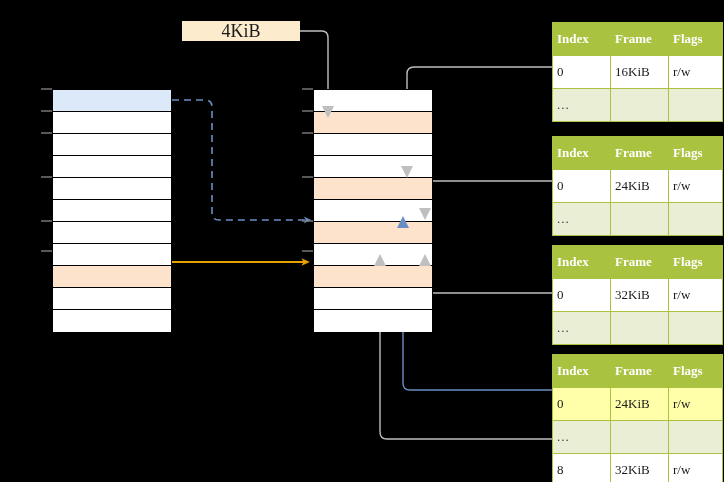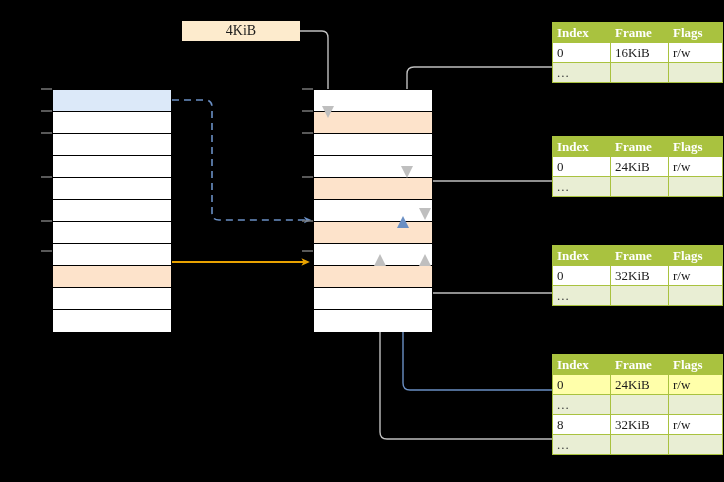--- a/index.html
+++ b/index.html
@@ -43,39 +43,39 @@
   }
   .memcol .cell:last-child { border-bottom: none; }
   .memcol .cell.blue   { background: #dce9f9; }
   .memcol .cell.orange { background: #fde3cb; }
 
   
   .bubble {
     position: absolute;
     background: #fdebcd;
     color: #1a1a1a;
-    font-size: 14px;
+    font-size: 18px;
     text-align: center;
     line-height: 20px;
     height: 20px;
     box-sizing: border-box;
   }
 
   
   .ptable {
     position: absolute;
     border-collapse: collapse;
     border-spacing: 0;
     font-size: 13px;
     background: #ffffff;
     table-layout: fixed;
   }
   .ptable th, .ptable td {
     border: 1px solid #a9c23f;
-    padding: 1px 4px;
+    padding: 8px 4px;
     height: 20px;
     box-sizing: border-box;
     text-align: left;
     font-weight: normal;
     color: #1a1a1a;
     overflow: hidden;
     white-space: nowrap;
   }
   .ptable th {
     background: #a9c23f;

